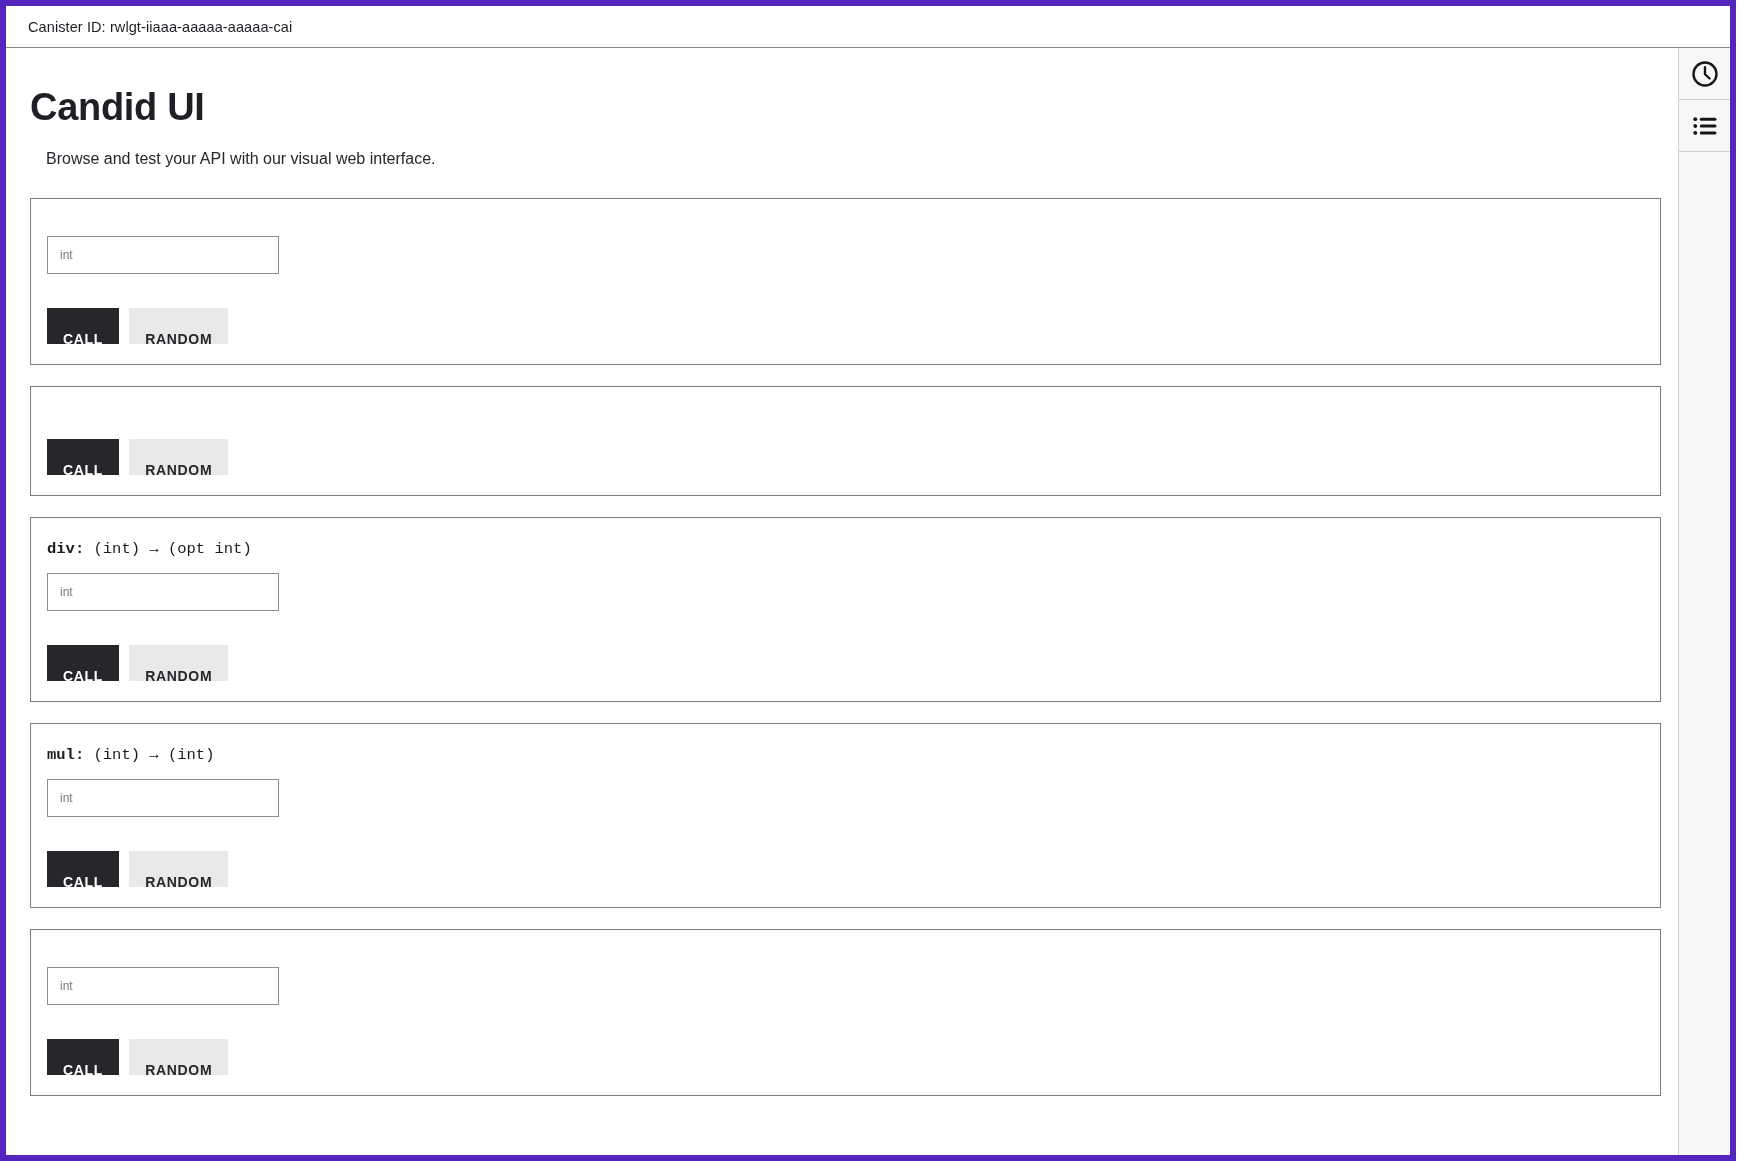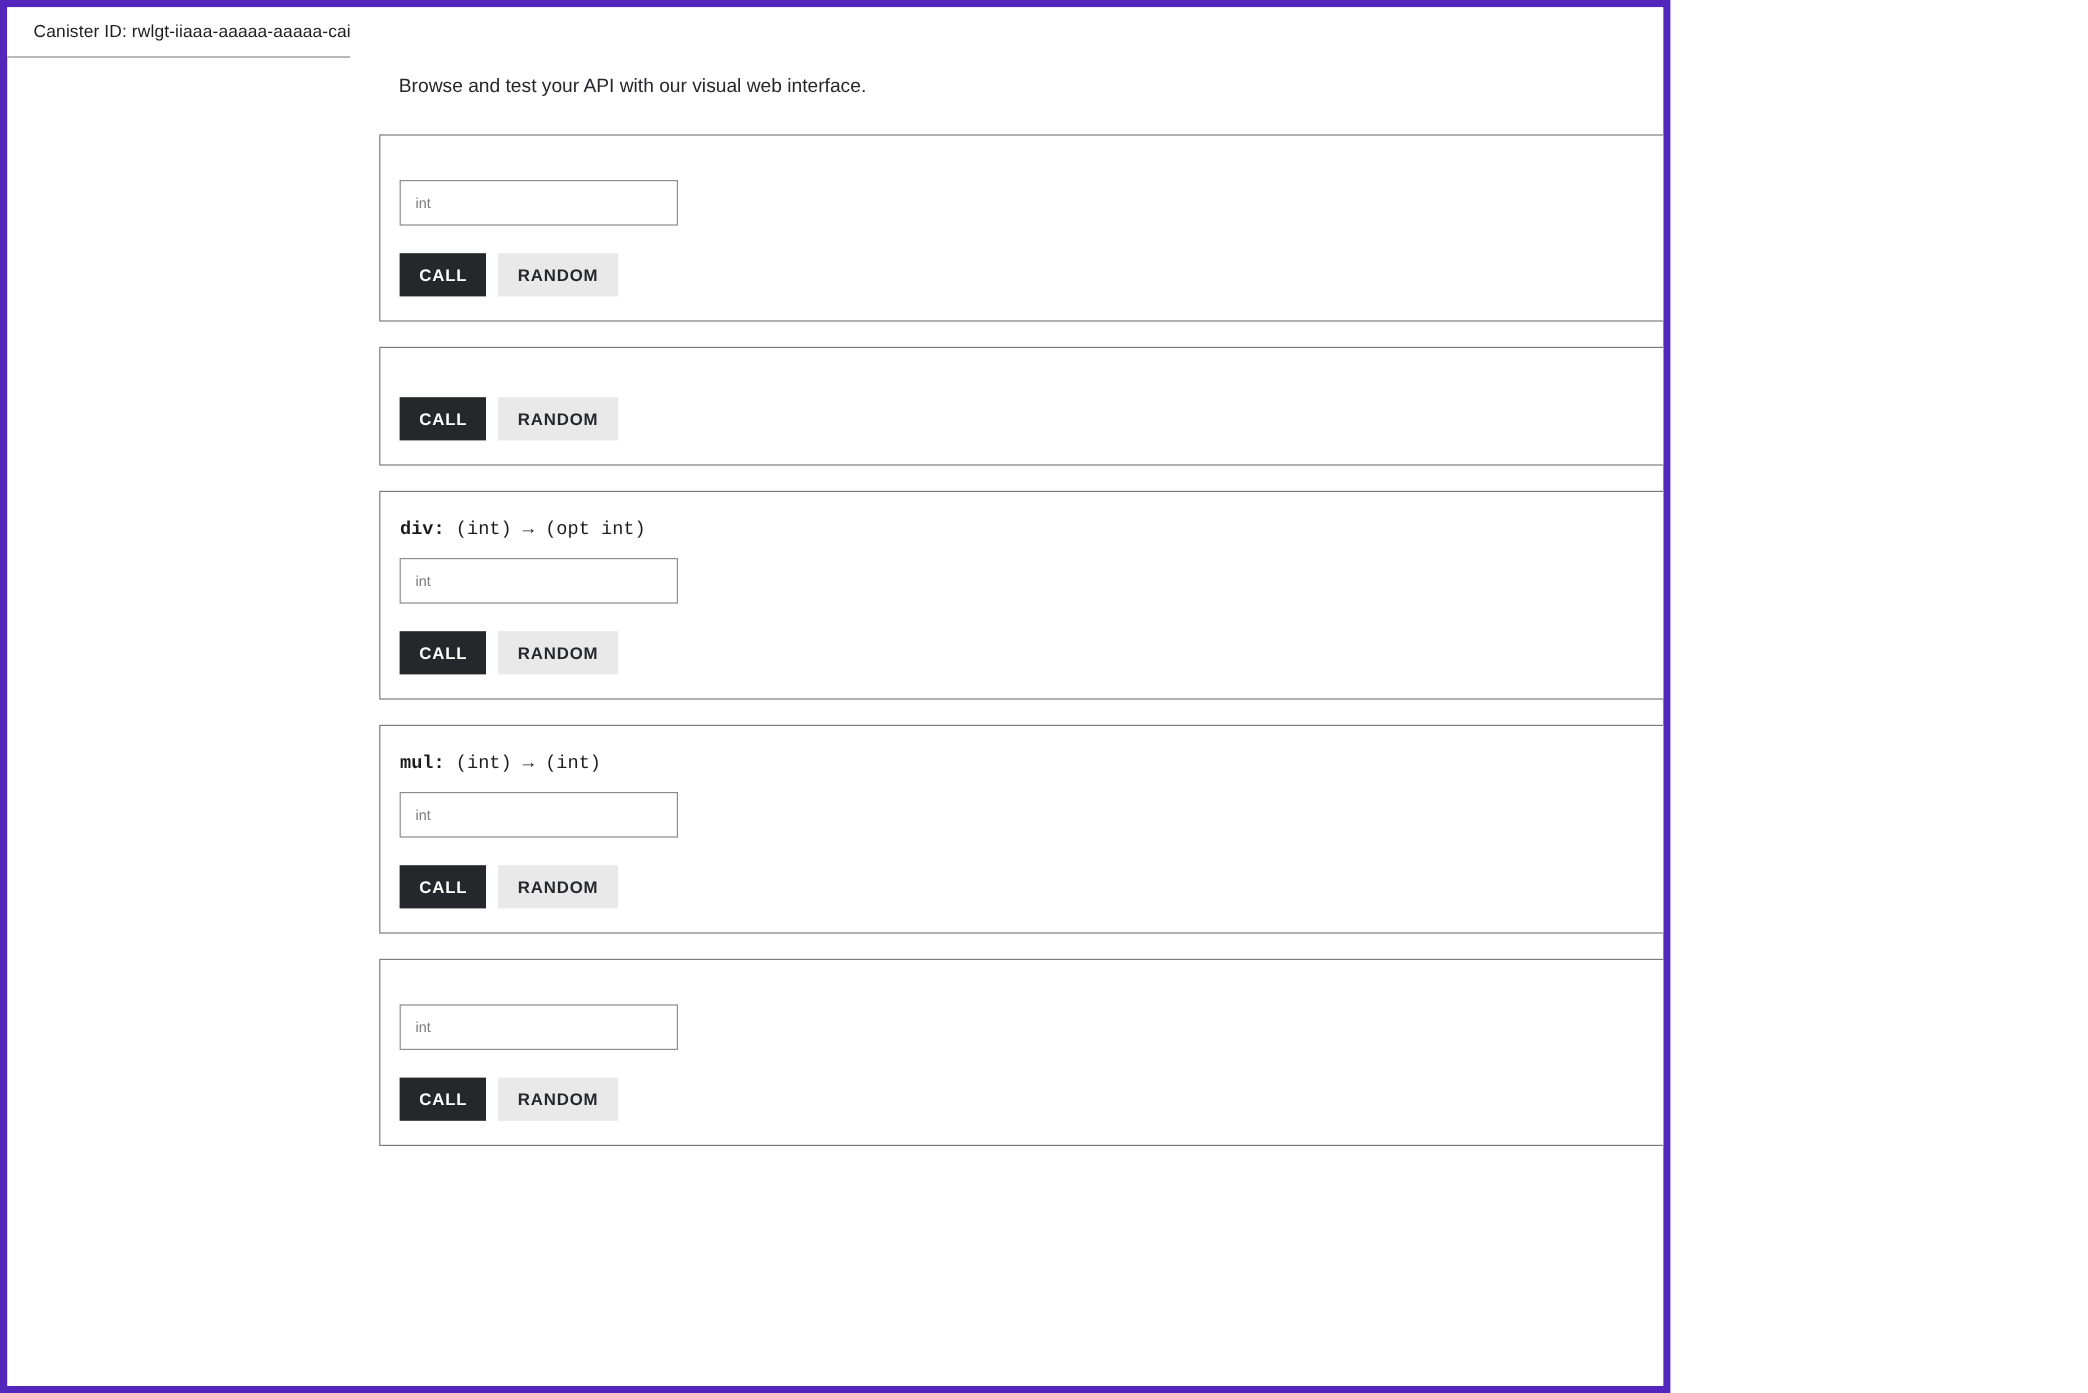--- a/index.html
+++ b/index.html
@@ -14,25 +14,26 @@
   }
   body {
     font-family: "Liberation Sans", sans-serif;
     -webkit-font-smoothing: antialiased;
   }
 
   
   #viewport {
     position: absolute;
     top: 0; left: 0;
-    width: 1392px;
+    width: 1736px;
     height: 1161px;
     border: 6px solid #5326be;
     background: #ffffff;
     display: flex;
+    flex-direction: column;
     overflow: hidden;
   }
 
   
   #canister-bar {
     flex: 0 0 auto;
     height: 42px;
     border-bottom: 1px solid #8a8a8a;
     display: flex;
     align-items: center;
@@ -124,24 +125,25 @@
     gap: 10px;
   }
   .btn-row.tight { margin-top: 19px; }
   .btn {
     border: none;
     font-family: "Liberation Sans", sans-serif;
     font-size: 14px;
     font-weight: bold;
     letter-spacing: 0.7px;
     height: 36px;
-    padding: 0 16px;
+    padding: 13px 16px;
     cursor: pointer;
     border-radius: 0;
     line-height: 36px;
+    margin-top: 11px;
   }
   .btn-call {
     background: #26272b;
     color: #ffffff;
     min-width: 68px;
   }
   .btn-random {
     background: #e9e9e9;
     color: #26272b;
     min-width: 94px;
@@ -175,20 +177,21 @@
 <div id="viewport">
 
   <div id="canister-bar">
     <span class="cid-text">Canister ID: rwlgt-iiaaa-aaaaa-aaaaa-cai</span>
   </div>
 
   <div id="body-row">
 
     <div id="main-col">
       <div id="main-inner">
+        <h1 id="page-title">Candid UI</h1>
         <p id="page-subtitle">Browse and test your API with our visual web interface.</p>
 
         <div id="methods">
             <div class="method-card">
               <div class="arg-row">
                 <input type="text" class="arg-input" placeholder="int" style="">
               </div>
               <div class="btn-row">
                 <button class="btn btn-call">CALL</button>
                 <button class="btn btn-random">RANDOM</button>

